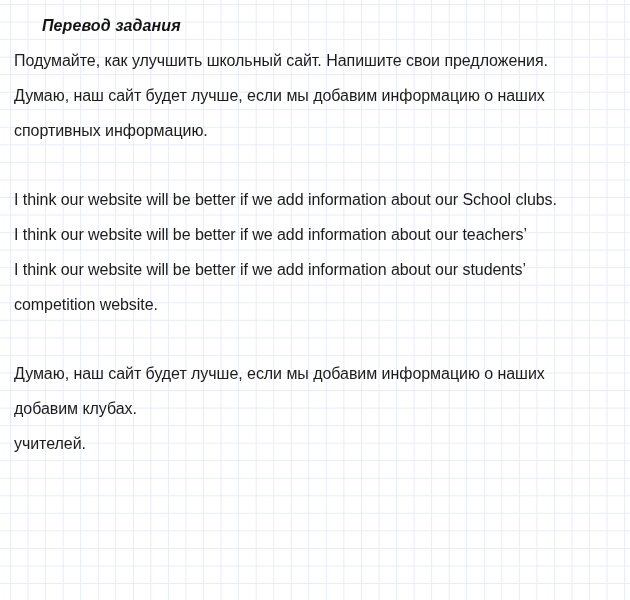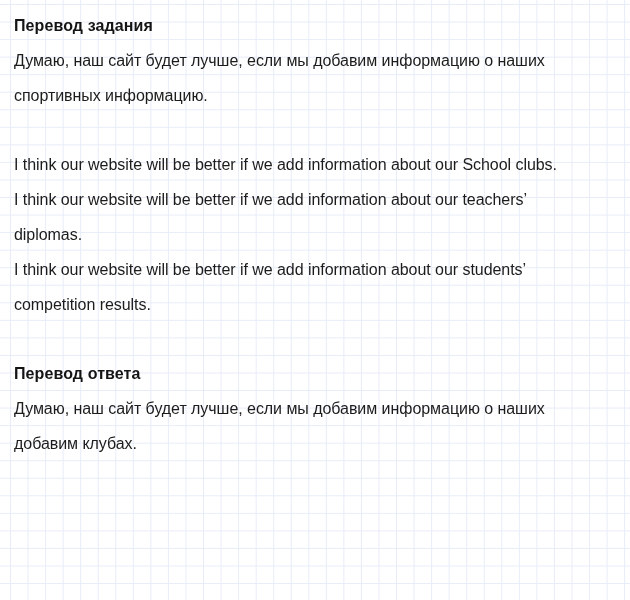--- a/index.html
+++ b/index.html
@@ -40,20 +40,22 @@
 
   .heading {
     color: #141414;
     font-size: 16px;
     font-weight: bold;
     line-height: 35px;
     letter-spacing: 0.1px;
     white-space: nowrap;
   }
   .heading.italic {
+    font-style: italic;
+    margin-left: 28px;
   }
 
   .para {
     color: #1c1c1c;
     font-size: 16px;
     font-weight: normal;
     line-height: 35px;
     letter-spacing: -0.05px;
     white-space: nowrap;
   }
@@ -64,36 +66,36 @@
 <body>
 
 <div id="grid-bg"></div>
 
 <div id="page">
 
   <div class="top-pad"></div>
 
   <div class="block">
     <div class="heading italic">Перевод задания</div>
+    <div class="para">Подумайте, как улучшить школьный сайт. Напишите свои предложения.</div>
     <div class="para">Думаю, наш сайт будет лучше, если мы добавим информацию о наших</div>
     <div class="para">спортивных информацию.</div>
   </div>
 
   <div class="spacer-md"></div>
 
   <div class="block">
     <div class="para">I think our website will be better if we add information about our School clubs.</div>
     <div class="para">I think our website will be better if we add information about our teachers’</div>
-    <div class="para">diplomas.</div>
     <div class="para">I think our website will be better if we add information about our students’</div>
-    <div class="para">competition results.</div>
+    <div class="para">competition website.</div>
   </div>
 
   <div class="spacer-md"></div>
 
   <div class="block">
-    <div class="heading italic">Перевод ответа</div>
     <div class="para">Думаю, наш сайт будет лучше, если мы добавим информацию о наших</div>
     <div class="para">добавим клубах.</div>
+    <div class="para">учителей.</div>
 
   </div>
 
 </div>
 
 </body></html>

